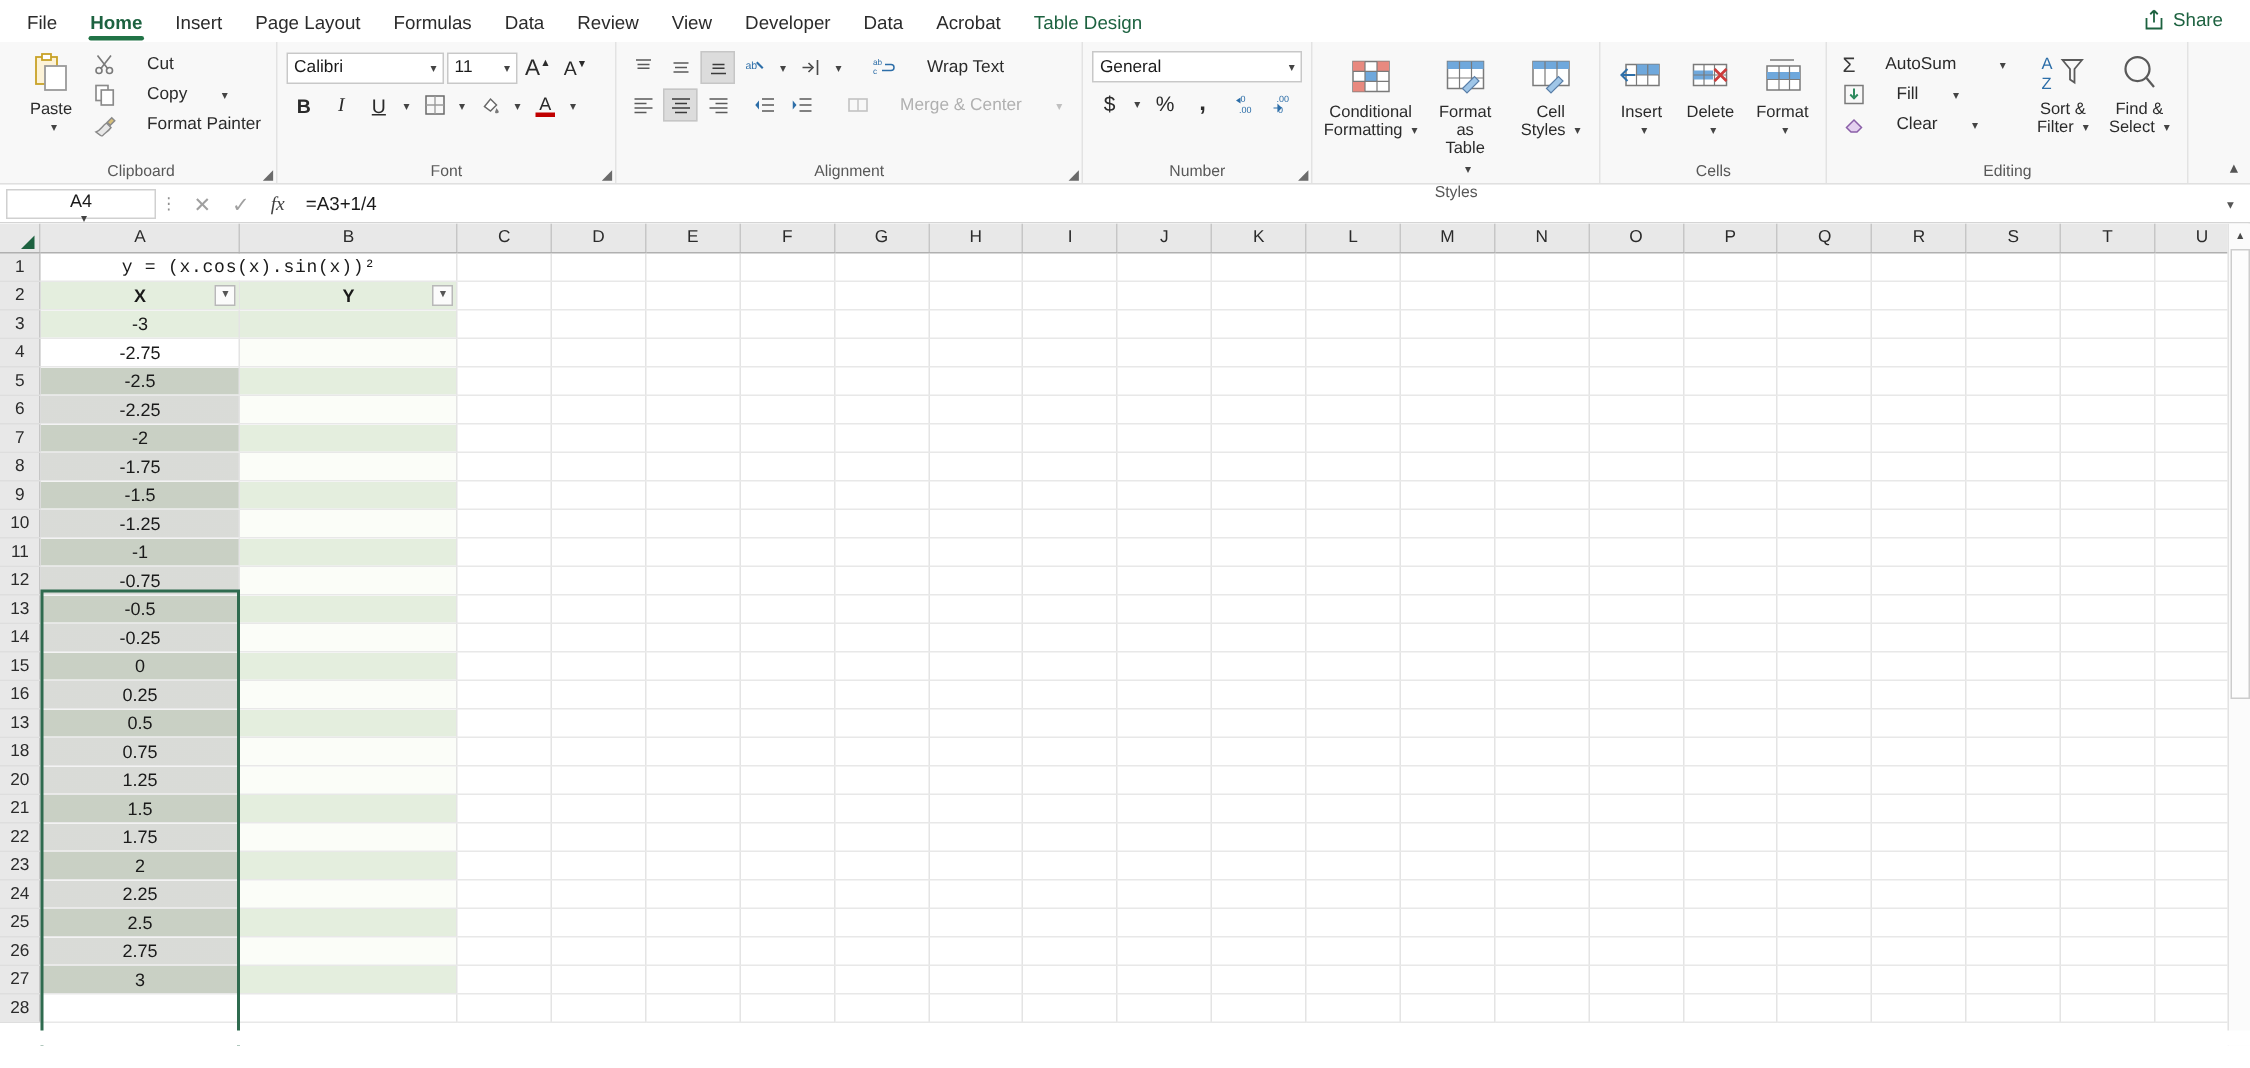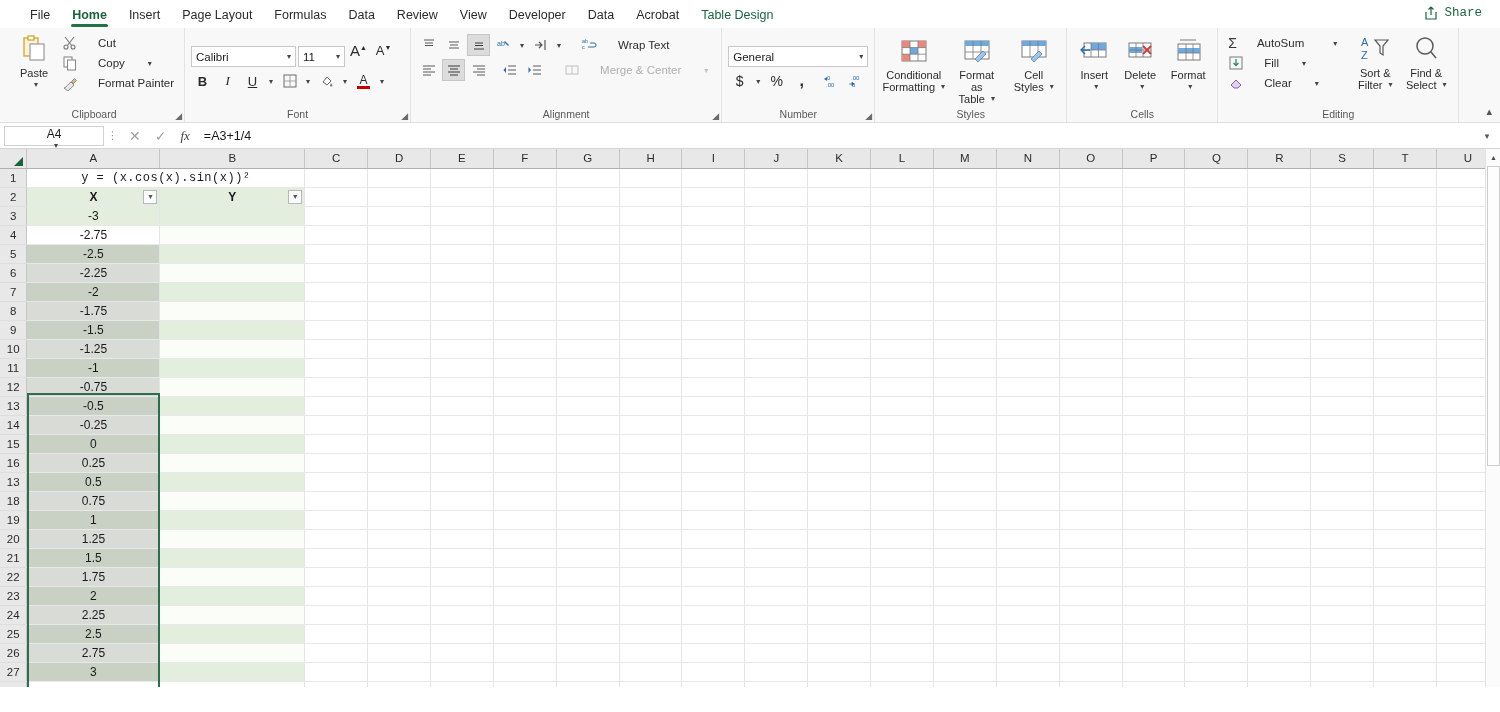--- a/index.html
+++ b/index.html
@@ -10,21 +10,21 @@
     overflow: hidden;
     -webkit-font-smoothing: antialiased;
   }
 
   
   .tabbar {
     height: 28px;
     display: flex;
     align-items: center;
     background: #ffffff;
-    padding-left: 20px;
+    padding-left: 8px;
     position: relative;
   }
   .tab {
     font-size: 12.5px;
     color: #2b2b2b;
     padding: 4px 10px 3px 10px;
     margin-right: 2px;
     white-space: nowrap;
     cursor: default;
     position: relative;
@@ -34,21 +34,21 @@
     content: "";
     position: absolute;
     left: 9px; right: 9px; bottom: -2px;
     height: 2.5px; background: #217346; border-radius: 2px;
   }
   .tab.contextual { color: #1d6240; }
   .share-btn {
     position: absolute; right: 10px; top: 3px;
     display: flex; align-items: center; gap: 5px;
     font-size: 12.5px; color: #1d6240;
-    padding: 2px 8px; cursor: default; font-family: Liberation Mono, monospace;
+    padding: 2px 8px; cursor: default;
   }
 
   
   .ribbon {
     height: 95px;
     background: #f8f8f8;
     border-bottom: 1px solid #e0e0e0;
     display: flex;
     align-items: stretch;
     position: relative;
@@ -93,21 +93,20 @@
   .clip-right { display: flex; flex-direction: column; justify-content: flex-start; padding-top: 2px;}
 
   
   .font-rows { display:flex; flex-direction: column; gap: 3px; padding-top:3px;}
   .row-line { display: flex; align-items: center; gap: 2px; }
   .combo {
     border: 1px solid #c8c8c8; background:#fff;
     height: 21px; display:flex; align-items:center;
     padding: 0 4px; font-size: 11.5px; color:#1a1a1a;
     justify-content: space-between;
-    margin-top: 12px;
   }
   .combo .cv { overflow:hidden; white-space:nowrap; }
   .caret { font-size: 8px; color:#444; margin-left:4px; }
   .iconbtn {
     width: 23px; height: 22px; display:flex;
     align-items:center; justify-content:center;
     font-size: 13px; color:#2b2b2b; cursor:default;
   }
   .iconbtn.on { background:#dcdcdc; border:1px solid #c6c6c6; }
   .minicaret { font-size:8px; color:#444; width:10px; text-align:center; cursor:default;}
@@ -492,21 +491,21 @@
         </span>
       </div>
       <div class="btn-v" style="width:58px;">
         <svg class="icbig" viewBox="0 0 32 32">
           <rect x="4" y="6" width="24" height="18" fill="#fff" stroke="#7a7a7a" stroke-width="1"></rect>
           <rect x="4" y="6" width="24" height="5" fill="#6fa8dc"></rect>
           <path d="M12 6v18M20 6v18M4 17h24" stroke="#7a7a7a" stroke-width="0.8"></path>
           <path d="M14 24l8-8 3 3-8 8z" fill="#9fc6e8" stroke="#5a7fa8" stroke-width="0.8"></path>
         </svg>
         <span>Format as</span>
-        <span style="display:flex;align-items:center;gap:2px;">
+        <span style="display:flex;align-items:center;gap:2px;flex-direction:column;">
           <span>Table</span>
           <span class="caret">▾</span>
         </span>
       </div>
       <div class="btn-v" style="width:52px;">
         <svg class="icbig" viewBox="0 0 32 32">
           <rect x="4" y="6" width="24" height="16" fill="#fff" stroke="#7a7a7a" stroke-width="1"></rect>
           <rect x="4" y="6" width="24" height="5" fill="#6fa8dc"></rect>
           <path d="M12 6v16M20 6v16" stroke="#7a7a7a" stroke-width="0.8"></path>
           <path d="M13 24l8-8 3 3-8 8z" fill="#9fc6e8" stroke="#5a7fa8" stroke-width="0.8"></path>
@@ -1084,44 +1083,20 @@
           <td class="cell colN"></td>
           <td class="cell colN"></td>
           <td class="cell colN"></td>
           <td class="cell colN"></td>
           <td class="cell colN"></td>
           <td class="cell colN"></td>
           <td class="cell colN"></td>
           <td class="cell colN"></td>
         </tr>
         <tr>
-          <th class="rowhead">19</th>
-          <td class="cell colA band-a sel-overlay">1</td>
-          <td class="cell colB band-a"></td>
-          <td class="cell colN"></td>
-          <td class="cell colN"></td>
-          <td class="cell colN"></td>
-          <td class="cell colN"></td>
-          <td class="cell colN"></td>
-          <td class="cell colN"></td>
-          <td class="cell colN"></td>
-          <td class="cell colN"></td>
-          <td class="cell colN"></td>
-          <td class="cell colN"></td>
-          <td class="cell colN"></td>
-          <td class="cell colN"></td>
-          <td class="cell colN"></td>
-          <td class="cell colN"></td>
-          <td class="cell colN"></td>
-          <td class="cell colN"></td>
-          <td class="cell colN"></td>
-          <td class="cell colN"></td>
-          <td class="cell colN"></td>
-        </tr>
-        <tr>
           <th class="rowhead">20</th>
           <td class="cell colA band-b sel-overlay">1.25</td>
           <td class="cell colB band-b"></td>
           <td class="cell colN"></td>
           <td class="cell colN"></td>
           <td class="cell colN"></td>
           <td class="cell colN"></td>
           <td class="cell colN"></td>
           <td class="cell colN"></td>
           <td class="cell colN"></td>

